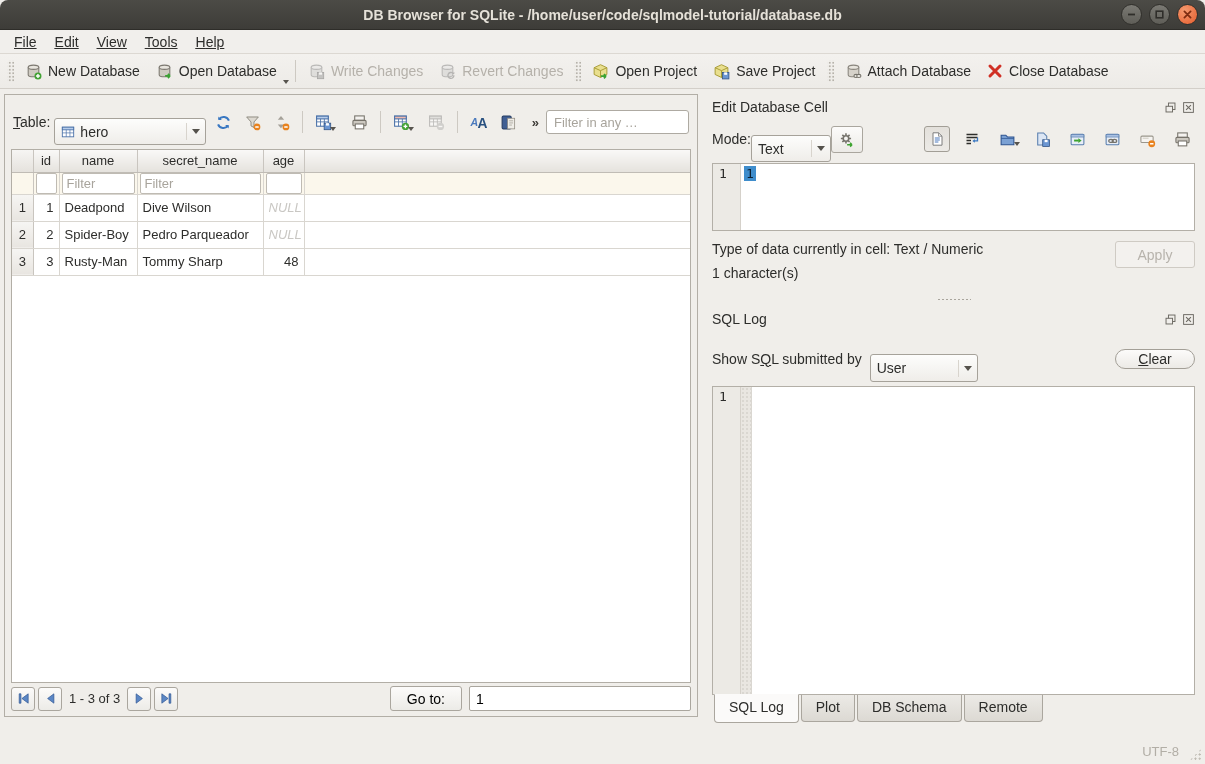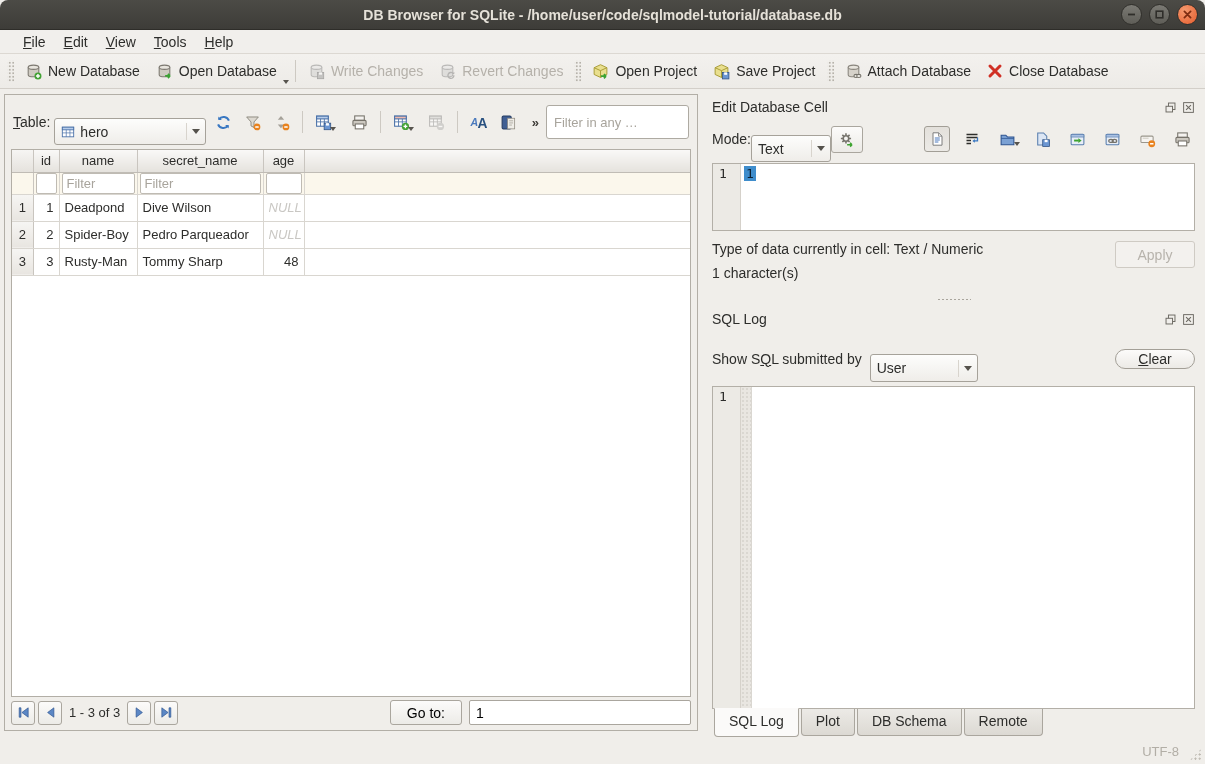--- a/index.html
+++ b/index.html
@@ -10,21 +10,21 @@
   
   .titlebar { height:30px; background:linear-gradient(#4c4b46,#3d3c38); border-radius:8px 8px 0 0; position:relative; display:flex; align-items:center; justify-content:center; flex:0 0 30px; border-bottom:1px solid #2e2d29; }
   .titlebar .title { color:#e5e1d8; font-weight:bold; font-size:14px; }
   .winbtns { position:absolute; right:7px; top:4px; display:flex; gap:7px; }
   .winbtn { width:21px; height:21px; border-radius:50%; border:1px solid #31302c; display:flex; align-items:center; justify-content:center; cursor:default; }
   .winbtn.minmax { background:linear-gradient(#7b7a74,#5e5d57); }
   .winbtn.close { background:radial-gradient(circle at 35% 30%, #f49a70, #e65c2c); }
   .winbtn svg { display:block; }
 
   
-  .menubar { height:24px; flex:0 0 24px; background:#f1efec; display:flex; align-items:center; padding-left:14px; border-bottom:1px solid #dcd8d2; }
+  .menubar { height:24px; flex:0 0 24px; background:#f1efec; display:flex; align-items:center; padding-left:5px; border-bottom:1px solid #dcd8d2;text-decoration:underline; }
   .menu-item { padding:2px 9px; cursor:default; }
   .menu-item u { text-decoration:underline; }
 
   
   .toolbar { height:35px; flex:0 0 35px; background:linear-gradient(#f3f1ee,#edebe7); border-bottom:1px solid #d3cfc9; display:flex; align-items:center; padding:0 4px; }
   .grip { width:7px; height:22px; margin:0 3px; background-image:radial-gradient(#b6b2aa 1px, transparent 1.1px); background-size:3.5px 3.5px; background-position:1px 1px; }
   .tbtn { display:flex; align-items:center; gap:6px; padding:4px 8px; background:none; border:none; font:inherit; color:#2d2d2b; cursor:default; }
   .tbtn.disabled { color:#b5b1aa; }
   .tbtn.disabled svg { opacity:.45; filter:grayscale(1); }
   .tsep { width:1px; height:22px; background:#cdc9c2; margin:0 4px; }
@@ -46,21 +46,21 @@
   .lbl u { text-decoration:underline; }
   .combo { display:flex; align-items:center; border:1px solid #a6a29a; border-radius:3px; background:linear-gradient(#fdfdfc,#efede9); height:27px; padding-left:6px; cursor:default;margin-top:19px; }
   .combo .ctext { flex:1; padding-right:6px; white-space:nowrap; overflow:hidden; }
   .combo .cbar { width:1px; height:17px; background:#d8d4cd; }
   .combo .carr { width:18px; display:flex; align-items:center; justify-content:center; }
   .combo .carr i { width:0; height:0; border-left:4px solid transparent; border-right:4px solid transparent; border-top:5px solid #55524c; }
   .ibtn { width:26px; height:26px; border:none; background:none; display:flex; align-items:center; justify-content:center; cursor:default; position:relative; }
   .ibtn.with-caret { width:32px; }
   .ibtn.disabled svg { opacity:.5; filter:grayscale(.8); }
   .chev { font-size:13px; font-weight:bold; color:#3c3a36; padding:0 3px; }
-  .filter-any { width:143px; height:34px; border:1px solid #aeaaa2; border-radius:3px; padding:2px 7px; font:13px "Liberation Sans",sans-serif; background:#fff; color:#3b82f6; }
+  .filter-any { width:143px; height:24px; border:1px solid #aeaaa2; border-radius:3px; padding:2px 7px; font:13px "Liberation Sans",sans-serif; background:#fff; color:#3b82f6; }
   .filter-any::placeholder { color:#a8a49c; }
 
   
   .table-frame { flex:1 1 auto; margin:0 6px; border:1px solid #b2aea6; background:#fff; overflow:hidden; display:flex; flex-direction:column; }
   table.grid { border-collapse:collapse; font-size:13px; table-layout:fixed; width:100%; }
   .grid th, .grid td { border-right:1px solid #d9d6d0; border-bottom:1px solid #d9d6d0; padding:0 5px; height:27px; white-space:nowrap; overflow:hidden; }
   .grid th { background:linear-gradient(#f9f8f7,#e5e2dd); font-weight:normal; height:22px; border-right:1px solid #c9c5bf; border-bottom:1px solid #c0bcb5; text-align:center; }
   .grid th.vh { background:linear-gradient(#f6f5f3,#e5e2dd); }
   .grid td.vh { background:linear-gradient(#f6f5f3,#e8e5e0); text-align:center; border-right:1px solid #c9c5bf; }
   .grid tr.frow td { background:#fbf7ec; height:18px; padding:0 2px; }
@@ -106,21 +106,21 @@
   .show-row { display:flex; align-items:center; margin-top:6px; flex:0 0 30px; gap:8px; }
   .user-combo { width:108px; height:28px; }
   .clear-btn { margin-left:auto; width:80px; height:20px; border:1px solid #a39f97; border-radius:10px; background:linear-gradient(#fcfbfa,#eceae6); font:inherit; color:#2d2d2b; }
   .clear-btn u { text-decoration:underline; }
 
   .dock-tabs { flex:0 0 30px; display:flex; align-items:flex-start; padding-left:2px; }
   .dtab { padding:4px 14px 5px; border:1px solid #aaa69e; border-top:none; background:linear-gradient(#eceae6,#dcd9d3); border-radius:0 0 4px 4px; margin-right:2px; height:27px; cursor:default; }
   .dtab.active { background:#fbfaf9; height:29px; margin-top:-1px; border-top:1px solid #fbfaf9; position:relative; z-index:2; }
 
   
-  .statusbar { flex:0 0 25px; display:flex; align-items:center; justify-content:flex-end; padding-right:26px; position:relative; }
+  .statusbar { flex:0 0 25px; display:flex; align-items:center; justify-content:flex-end; padding-right:26px; position:relative;margin-top:14px; }
   .status-enc { color:#b2aea6; font-size:13px; }
   .rgrip { position:absolute; right:3px; bottom:3px; width:13px; height:13px; background-image:radial-gradient(#bdb9b1 1px, transparent 1.1px); background-size:4.3px 4.3px; clip-path:polygon(100% 0,100% 100%,0 100%); }
 
   svg { flex:none; }
 </style>
 </head>
 <body>
 
 <div class="window">
 

